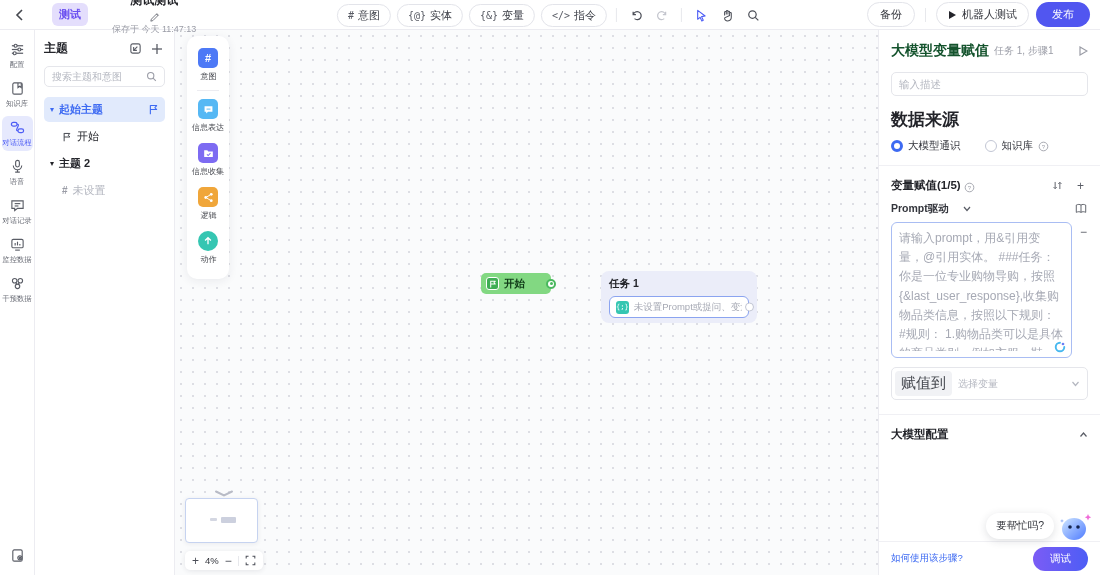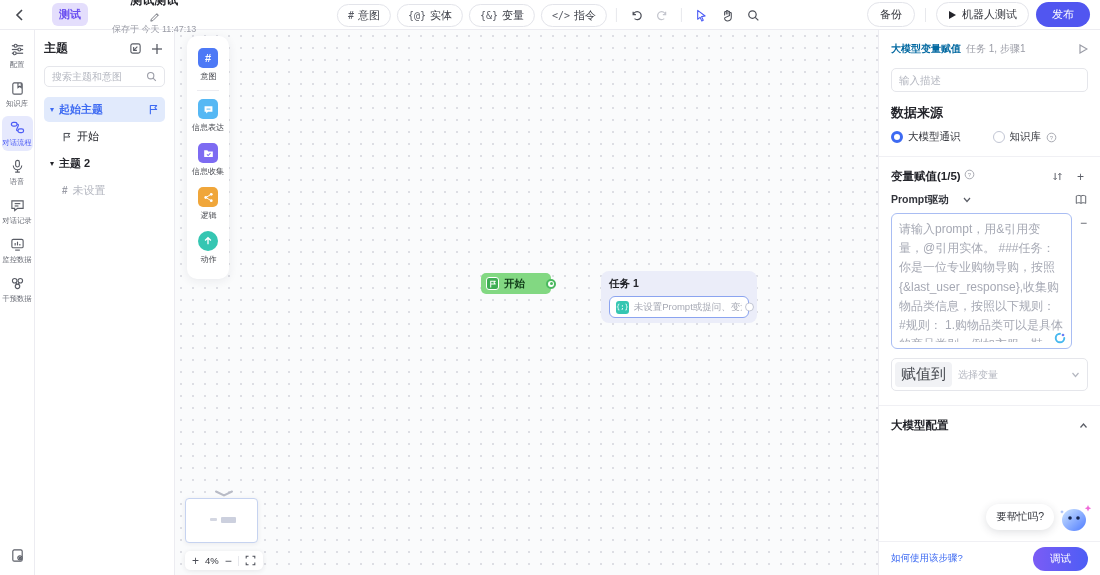--- a/index.html
+++ b/index.html
@@ -90,51 +90,51 @@
   .mm-b { position:absolute; left:35px; top:18px; width:15px; height:6px; background:#ccd0de; border-radius:1px; }
   .zoom-bar { position:absolute; left:10px; top:521px; height:19px; background:#fff; border-radius:5px; box-shadow:0 1px 5px rgba(40,44,60,0.1); display:flex; align-items:center; padding:0 7px; gap:6px; color:#4b4e57; }
   .zoom-bar .zb-btn { cursor:pointer; font-size:12px; line-height:1; }
   .zoom-val { font-size:9.5px; color:#33353c; }
   .zb-div { width:1px; height:10px; background:#e7e8ec; }
 
   
   .inspector { width:222px; flex:0 0 222px; border-left:1px solid #ececf1; background:#fff; position:relative; display:flex; flex-direction:column; }
   .insp-scroll { flex:1; padding:12px 12px 0; overflow:hidden; }
   .insp-title-row { display:flex; align-items:center; gap:5px; margin-bottom:12px; }
-  .insp-title { font-size:10px; font-weight:bold; color:#0369a1; }
+  .insp-title { font-size:14px; font-weight:bold; color:#14532d; }
   .insp-sub { font-size:10px; color:#9a9ca6; }
   .insp-title-row .spacer { flex:1; }
   .desc-input { width:100%; border:1px solid #e5e6eb; border-radius:5px; padding:5px 7px; font-size:10.5px; font-family:inherit; outline:none; color:#33353c; }
   .desc-input::placeholder { color:#b4b7c0; }
-  .sec-label { font-size:13px; font-weight:bold; margin:12px 0 8px; }
-  .radio-row { display:flex; align-items:flex-start; gap:32px; margin-bottom:4px; }
+  .sec-label { font-size:17px; font-weight:bold; margin:12px 0 8px; }
+  .radio-row { display:flex; align-items:flex-start; gap:24px; margin-bottom:4px; }
   .radio { display:flex; align-items:center; gap:5px; cursor:pointer; font-size:10.5px; color:#33353c; }
   .rdot { width:12px; height:12px; border-radius:50%; border:1.5px solid #c2c6d4; background:#fff; }
   .radio.checked .rdot { border:3.5px solid #3d6af2; }
   .insp-div { height:1px; background:#f0f0f4; margin:12px -12px 0; }
-  .assign-hdr { display:flex; align-items:flex-start; margin:12px 0 8px; }
+  .assign-hdr { display:flex; align-items:flex-end; margin:12px 0 8px; }
   .assign-hdr .label { font-size:11.5px; font-weight:bold; }
   .assign-hdr .spacer { flex:1; }
   .mini-icon { width:15px; height:15px; display:flex; align-items:center; justify-content:center; color:#5a5d66; cursor:pointer; margin-left:8px; font-size:12px; }
   .mode-row { display:flex; align-items:center; margin-bottom:6px; }
   .mode-label { font-size:10.5px; font-weight:bold; color:#33353c; display:flex; align-items:center; gap:14px; cursor:pointer; }
   .mode-row .spacer { flex:1; }
   .prompt-wrap { display:flex; align-items:flex-start; gap:4px; }
   .prompt-box { flex:1; border:1px solid #a9bdf3; border-radius:6px; height:136px; padding:6px 7px; position:relative; cursor:text; }
   .prompt-text { font-size:12px; line-height:1.6; color:#a6a9b4; white-space:pre-wrap; height:100%; overflow:hidden; }
   .ai-spark { position:absolute; right:5px; bottom:4px; cursor:pointer; }
   .remove-col { width:12px; padding-top:2px; }
   .assign-to { display:flex; align-items:center; gap:6px; border:1px solid #e5e6eb; border-radius:5px; padding:3px 7px 3px 3px; margin-top:9px; cursor:pointer; }
   .assign-chip { background:#f1f2f5; border-radius:4px; padding:3px 6px; font-size:15px; color:#45484f; }
   .assign-ph { flex:1; font-size:10px; color:#b4b7c0; }
   .cfg-row { display:flex; align-items:center; margin-top:12px; cursor:pointer; }
   .cfg-label { font-size:11.5px; font-weight:bold; }
   .cfg-row .spacer { flex:1; }
 
-  .helper { position:absolute; right:6px; bottom:42px; display:flex; align-items:center; gap:4px; }
+  .helper { position:absolute; right:6px; bottom:33px; display:flex; align-items:center; gap:4px; }
   .help-bubble { background:#fff; border-radius:14px; box-shadow:0 2px 8px rgba(40,44,60,0.15); padding:6px 10px; font-size:10.5px; color:#33353c; }
   .mascot { width:36px; height:32px; position:relative; cursor:pointer; }
 
   .insp-footer { flex:0 0 34px; border-top:1px solid #f0f0f4; display:flex; align-items:center; padding:0 12px; }
   .help-link { font-size:9.5px; color:#3d6af2; cursor:pointer; }
   .insp-footer .spacer { flex:1; }
   .btn-debug { background:linear-gradient(90deg,#7b5cf5,#4d5df5); color:#fff; border:none; border-radius:13px; padding:5px 17px; font-size:10.5px; cursor:pointer; }
 
   svg { display:block; }
 </style>

